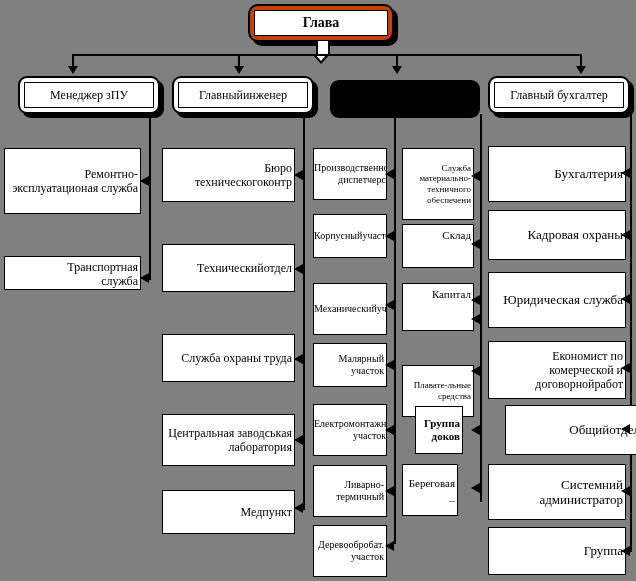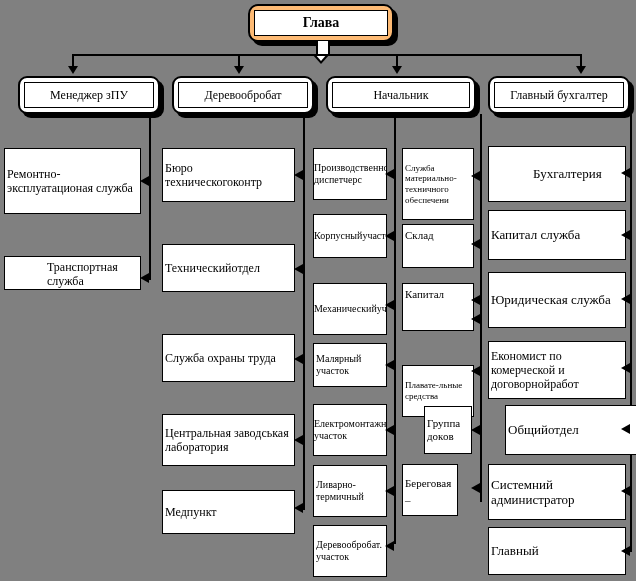--- a/index.html
+++ b/index.html
@@ -14,31 +14,31 @@
 
   
   .box{
     position:absolute;
     background:#ffffff;
     border:1px solid #000000;
     box-sizing:border-box;
     display:flex;
     align-items:center;
     justify-content:center;
-    text-align:left;
+    text-align:right;
     overflow:hidden;
     color:#000;
     line-height:1.18;
   }
   .box span{display:block;width:100%;padding:0 2px;}
 
   
   .topbox{
     position:absolute;
-    background:#fdba74;
+    background:#c2410c;
     border:2px solid #000;
     border-radius:10px;
     box-sizing:border-box;
     display:flex;align-items:center;justify-content:center;
   }
   .topbox .inner{
     position:absolute;left:4px;top:4px;right:4px;bottom:4px;
     border:1px solid #000;background:#fff;
     display:flex;align-items:center;justify-content:center;
     font-weight:bold;font-size:14px;
@@ -129,27 +129,24 @@
   <div class="vline" style="left:580px;top:54px;height:14px;"></div>
   <div class="arrow-down" style="left:576px;top:66px;"></div>
 
   <div class="shadow-r" style="left:22px;top:80px;width:142px;height:38px;border-radius:9px;"></div>
   <div class="l2" style="left:18px;top:76px;width:142px;height:38px;">
     <div class="inner">Менеджер зПУ</div>
   </div>
 
   <div class="shadow-r" style="left:176px;top:80px;width:142px;height:38px;border-radius:9px;"></div>
   <div class="l2" style="left:172px;top:76px;width:142px;height:38px;">
-    <div class="inner">Деревообробат</div>
+    <div class="inner">Главныйинженер</div>
   </div>
 
   <div class="shadow-r" style="left:330px;top:80px;width:150px;height:38px;border-radius:9px;"></div>
-  <div class="l2" style="left:326px;top:76px;width:150px;height:38px;">
-    <div class="inner">Начальник</div>
-  </div>
 
   <div class="shadow-r" style="left:492px;top:80px;width:142px;height:38px;border-radius:9px;"></div>
   <div class="l2" style="left:488px;top:76px;width:142px;height:38px;">
     <div class="inner">Главный бухгалтер</div>
   </div>
 
   <div class="vline" style="left:149px;top:114px;height:166px;"></div>
   <div class="box sz12" style="left:4px;top:148px;width:137px;height:66px;">
     <span>Ремонтно-эксплуатационая служба</span>
   </div>
@@ -240,39 +237,39 @@
     <span style="padding-top:4px;">Капитал</span>
   </div>
   <div class="arrow-left" style="left:471px;top:295px;"></div>
   <div class="arrow-left" style="left:471px;top:314px;"></div>
 
   <div class="box sz9" style="left:402px;top:365px;width:72px;height:52px;">
     <span>Плавате-льные средства</span>
   </div>
   <div class="arrow-left" style="left:471px;top:366px;"></div>
 
-  <div class="box sz11" style="left:424px;top:406px;width:48px;height:48px;">
+  <div class="box sz11" style="left:415px;top:406px;width:48px;height:48px;font-weight:bold;">
     <span>Группа доков</span>
   </div>
   <div class="arrow-left" style="left:471px;top:425px;"></div>
 
   <div class="box sz11" style="left:402px;top:464px;width:56px;height:52px;">
     <span>Береговая _</span>
   </div>
   <div class="arrow-left" style="left:471px;top:483px;"></div>
 
   <div class="vline" style="left:630px;top:114px;height:438px;"></div>
 
   <div class="box sz13" style="left:488px;top:146px;width:138px;height:56px;padding-left:42px;">
     <span>Бухгалтерия</span>
   </div>
   <div class="arrow-left" style="left:621px;top:168px;"></div>
 
   <div class="box sz13" style="left:488px;top:210px;width:138px;height:50px;">
-    <span>Капитал служба</span>
+    <span>Кадровая охраны</span>
   </div>
   <div class="arrow-left" style="left:621px;top:230px;"></div>
 
   <div class="box sz13" style="left:488px;top:272px;width:138px;height:56px;">
     <span>Юридическая служба</span>
   </div>
   <div class="arrow-left" style="left:621px;top:294px;"></div>
 
   <div class="box sz12" style="left:488px;top:341px;width:138px;height:58px;">
     <span>Економист по комерческой и договорнойработ</span>
@@ -283,17 +280,17 @@
     <span>Общийотдел</span>
   </div>
   <div class="arrow-left" style="left:621px;top:424px;"></div>
 
   <div class="box sz13" style="left:488px;top:464px;width:138px;height:56px;">
     <span>Системний администратор</span>
   </div>
   <div class="arrow-left" style="left:621px;top:486px;"></div>
 
   <div class="box sz13" style="left:488px;top:527px;width:138px;height:48px;">
-    <span>Главный</span>
+    <span>Группа</span>
   </div>
   <div class="arrow-left" style="left:621px;top:546px;"></div>
 
 </div>
 
 </body></html>

